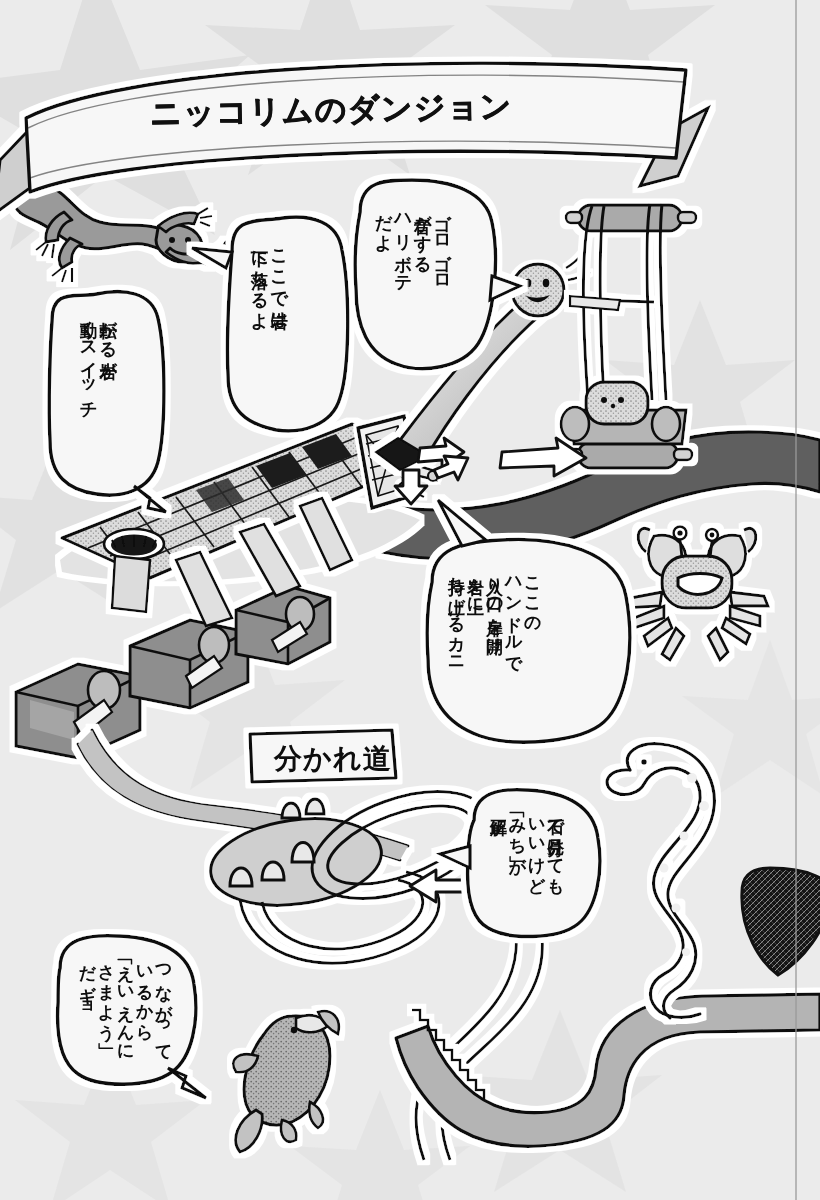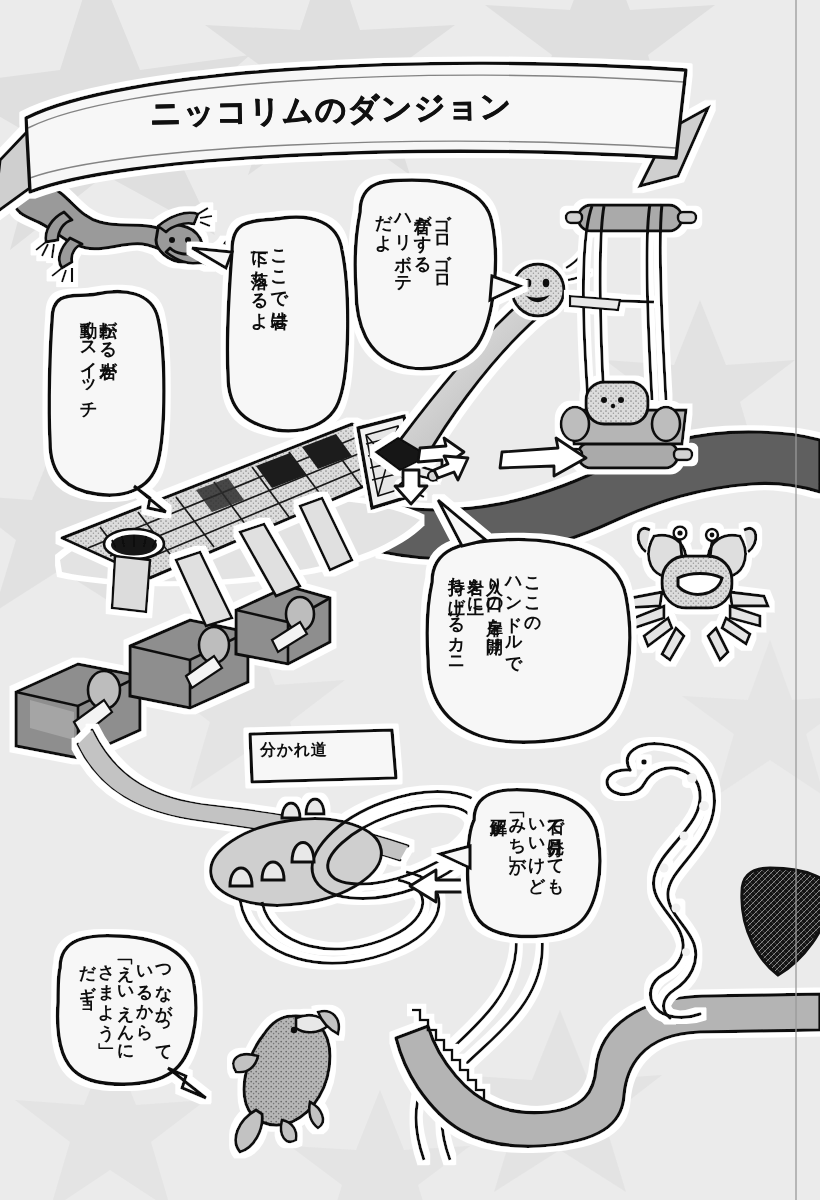--- a/index.html
+++ b/index.html
@@ -57,22 +57,22 @@
     pointer-events:none;
   }
   
   #b1-text{ left:78px;  top:308px; height:170px; font-size:17.5px; }
   #b2-text{ left:249px; top:238px; height:168px; font-size:17.5px; }
   #b3-text{ left:373px; top:202px; height:120px; font-size:17.5px; }
   #b4-text{ left:447px; top:565px; height:182px; font-size:17px; }
   #b5-text{ left:489px; top:806px; height:120px; font-size:17px; }
   #b6-text{ left:78px;  top:953px; height:120px; font-size:17px; }
   #label-fork{
-    left:260px; top:740px;
-    font-size:16px;
+    left:274px; top:740px;
+    font-size:28px;
     letter-spacing:0.04em;
   }
 </style>
 </head>
 <body>
 
 <div id="page">
 
   <svg class="layer" viewBox="0 0 820 1200">
     <defs>

